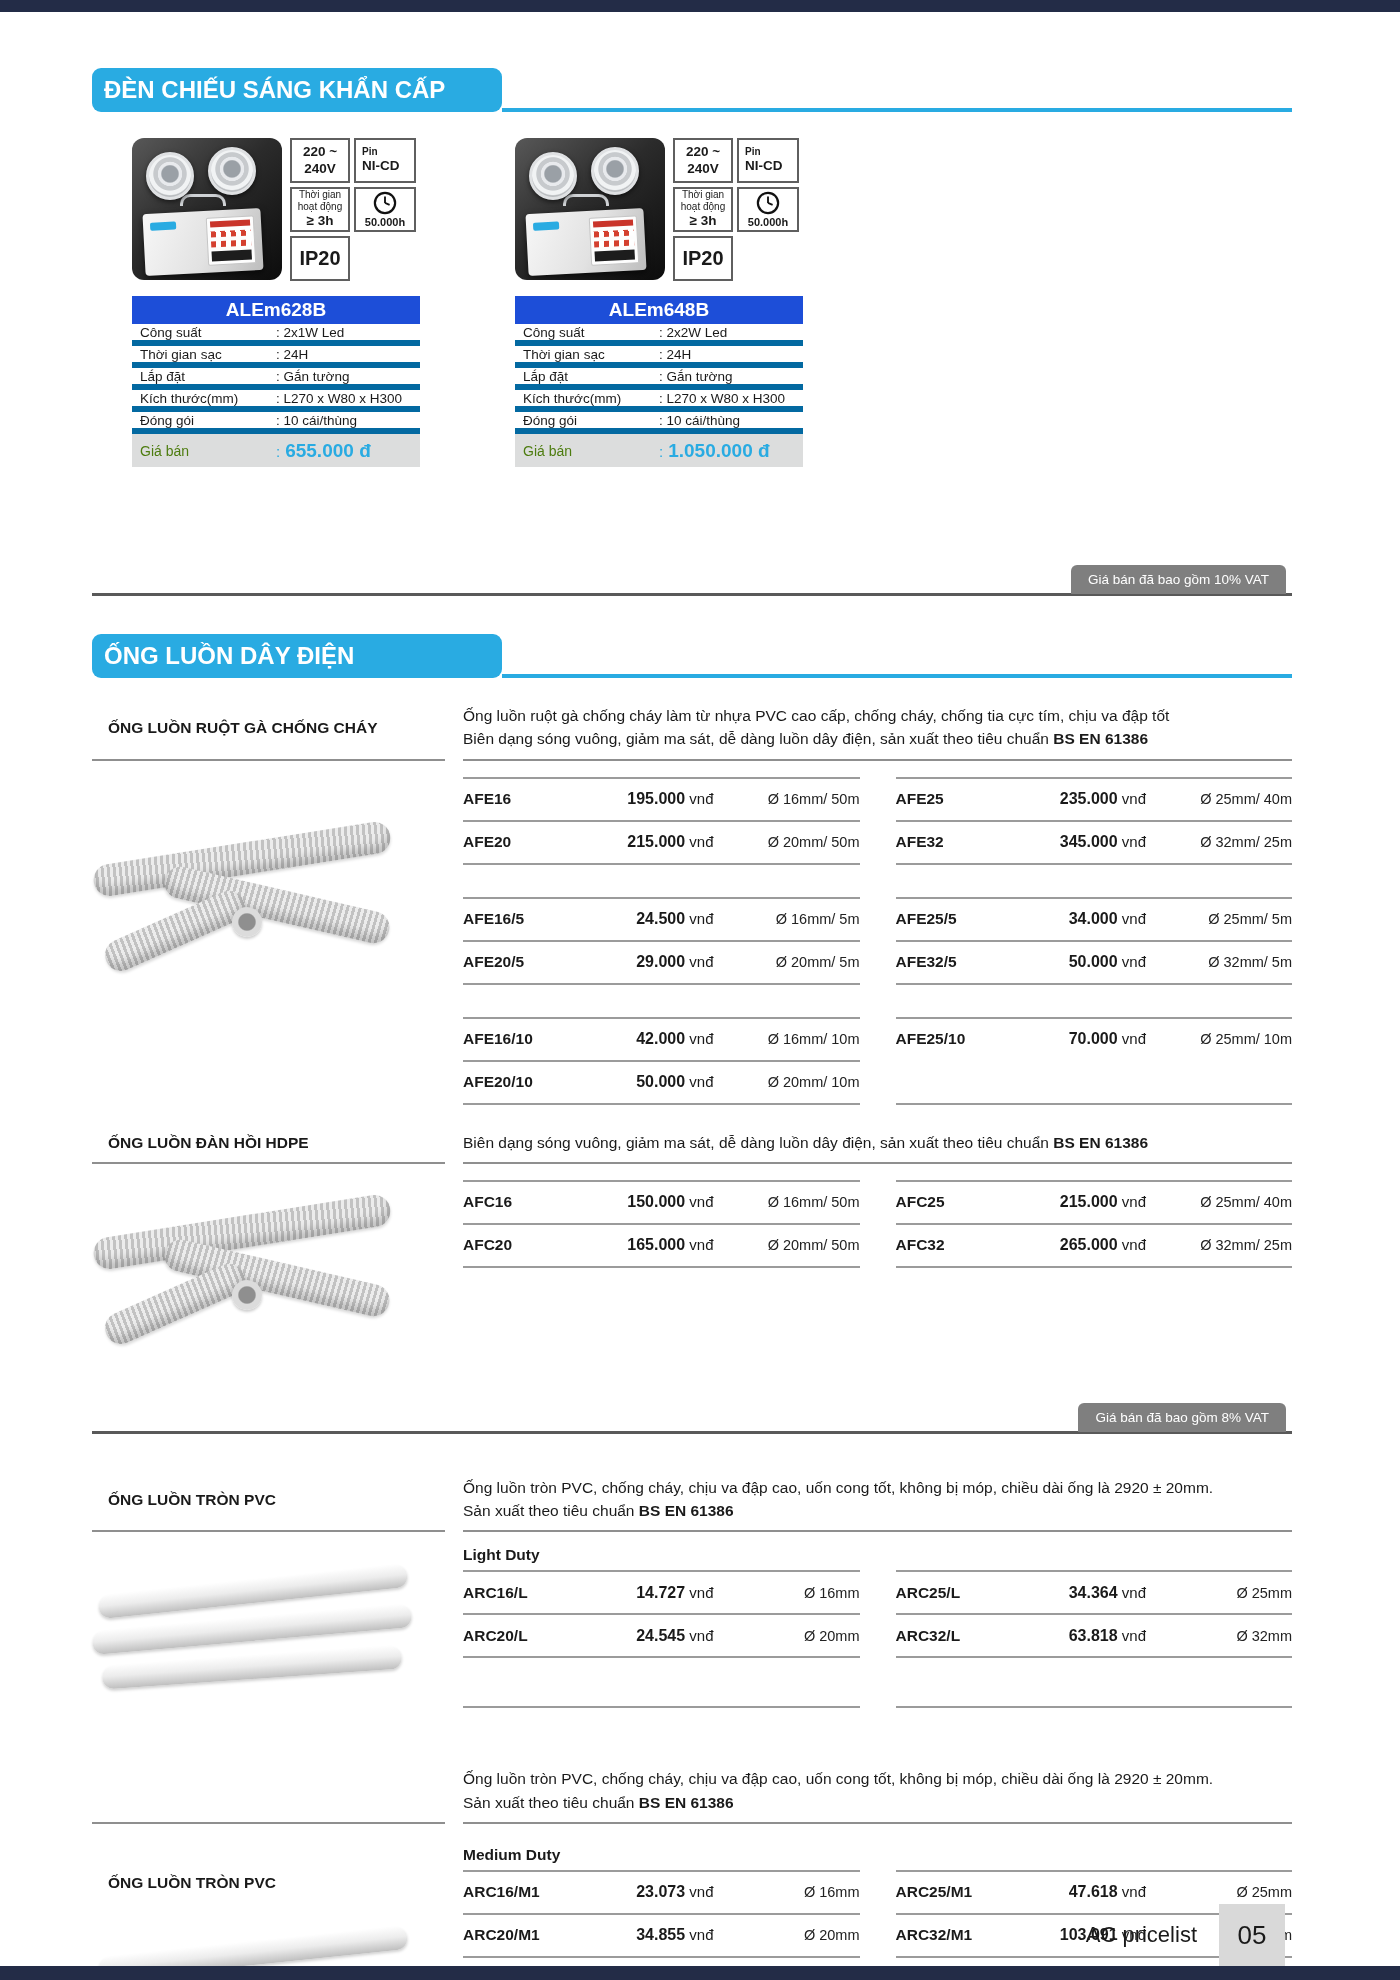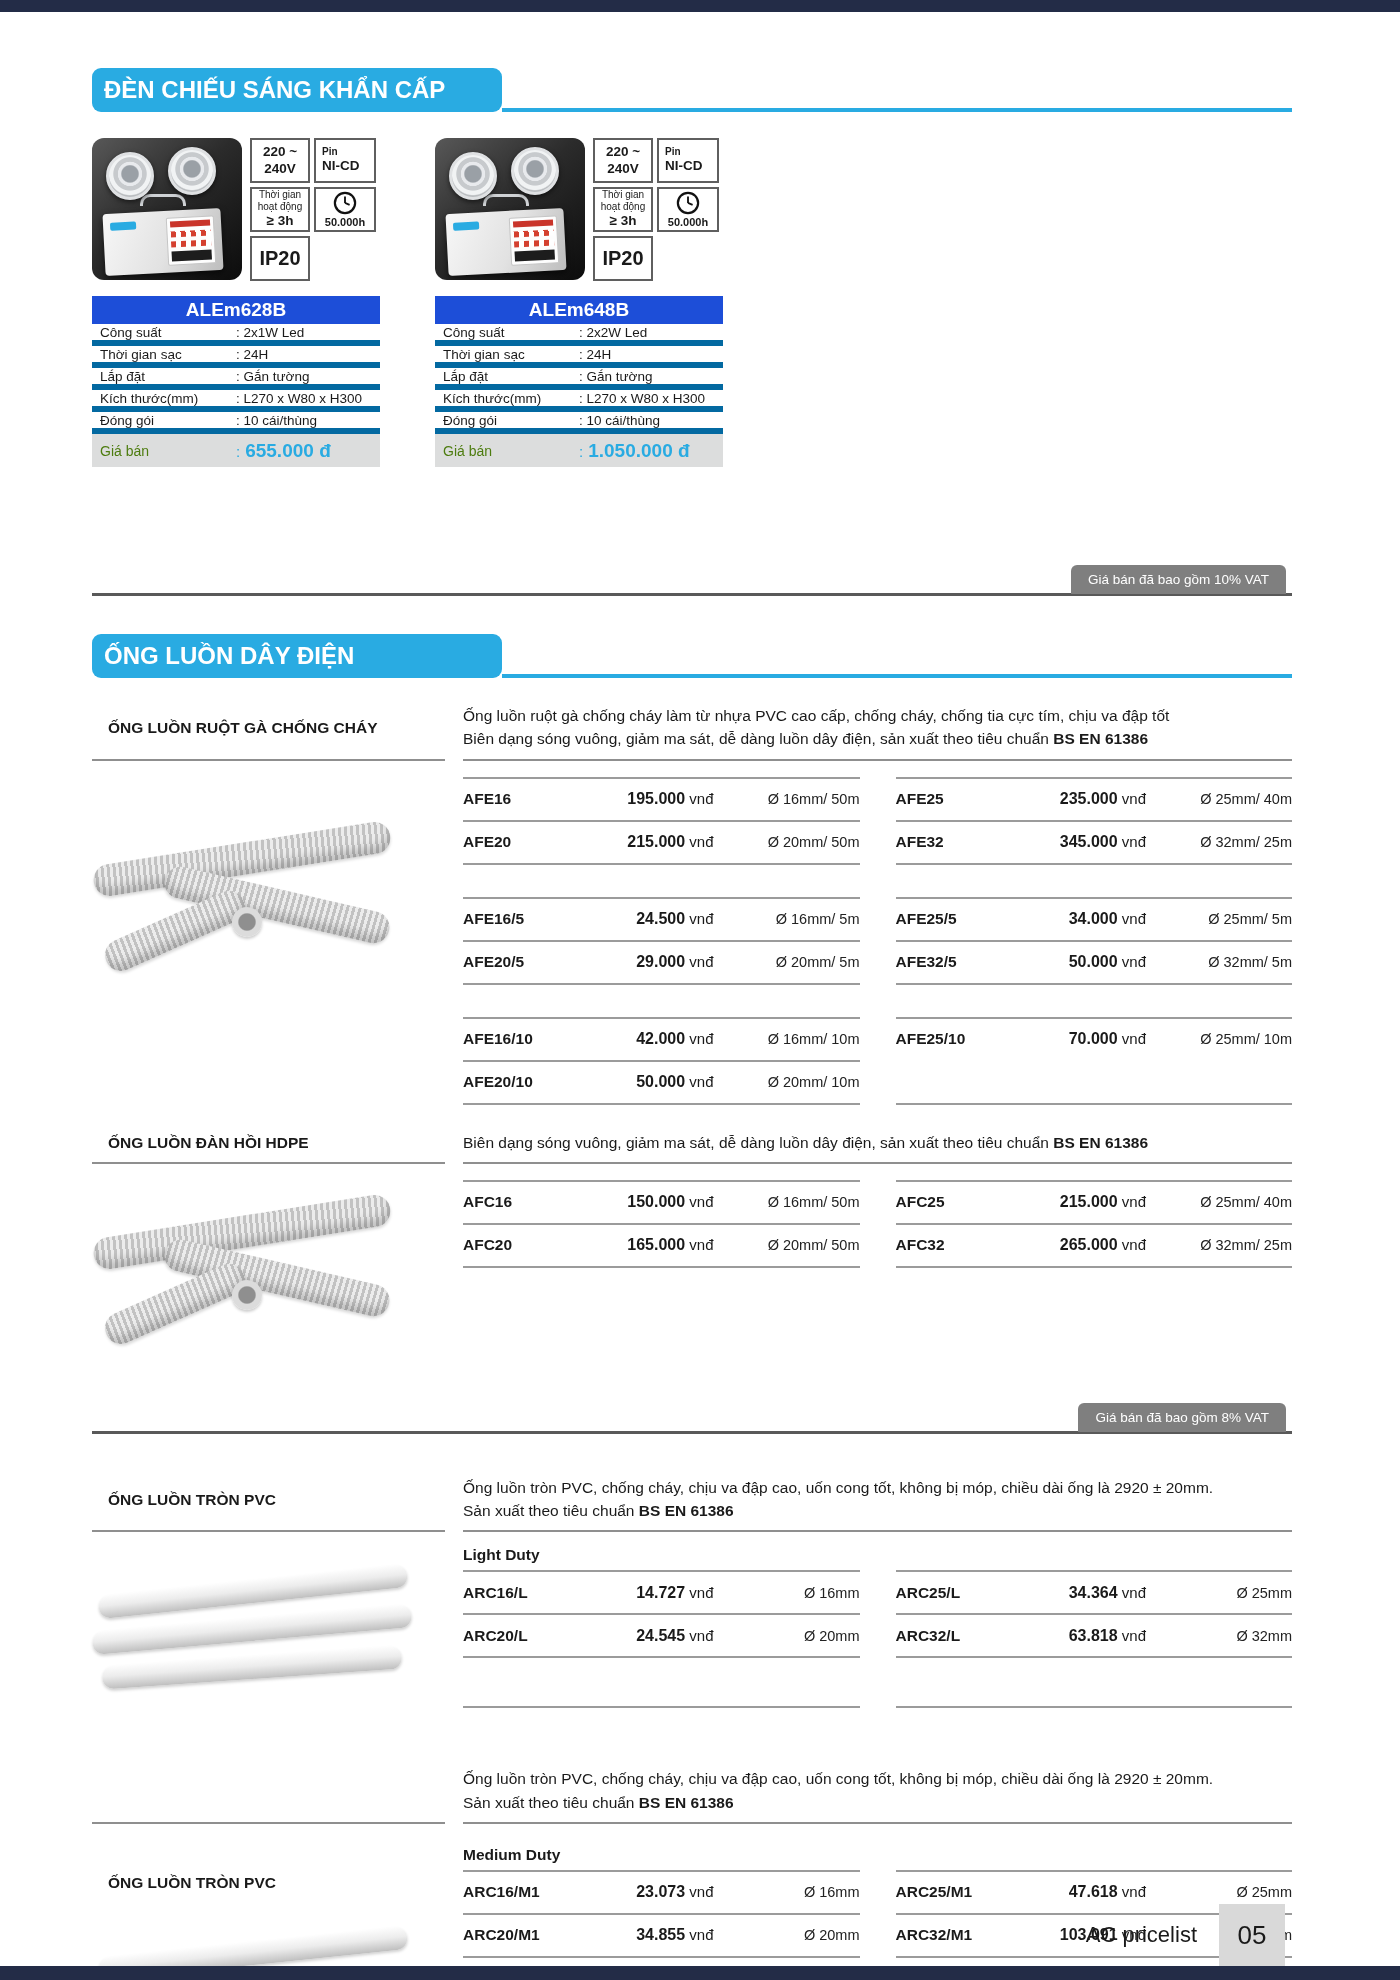--- a/index.html
+++ b/index.html
@@ -12,21 +12,21 @@
   .content { position:absolute; left:92px; top:68px; width:1200px; }
 
   
   .sec-header { display:flex; align-items:flex-end; height:44px; }
   .sec-pill { width:410px; height:44px; line-height:44px; background:#29abe2; color:#fff;
     font-weight:bold; font-size:24px; padding:0 12px; border-radius:9px; }
   .sec-line { flex:1; height:4px; background:#29abe2; }
 
   
   .cards-row { display:flex; gap:55px; margin-top:26px; }
-  .product-card { width:288px; }
+  .product-card { width:288px;margin-left:40px; }
   .card-top { display:flex; gap:8px; height:142px; }
   .photo { width:150px; height:142px; border-radius:12px; position:relative; overflow:hidden;
     background:linear-gradient(140deg,#585858 0%,#2b2b2b 45%,#0c0c0c 100%); }
   .lamp { position:absolute; width:48px; height:48px; border-radius:50%;
     background:radial-gradient(circle at 50% 45%, #9aa0a6 0 26%, #e8eaed 30% 38%, #c7cacd 40% 52%, #f1f3f4 55% 66%, #babdc0 70%);
     border:3px solid #dfe1e3; box-shadow:0 2px 5px rgba(0,0,0,.55); }
   .lamp1 { top:14px; left:14px; } .lamp2 { top:9px; left:76px; }
   .elhandle { position:absolute; top:56px; left:48px; width:46px; height:12px;
     border:3px solid #cfd2d5; border-bottom:none; border-radius:10px 10px 0 0; }
   .elbody { position:absolute; bottom:7px; left:12px; width:118px; height:62px; border-radius:4px;

